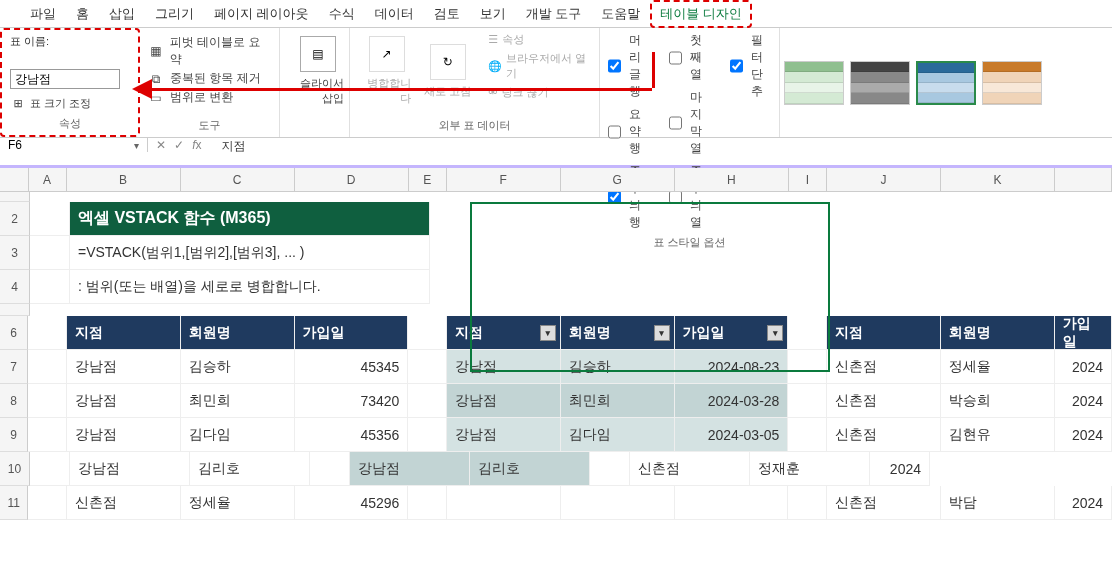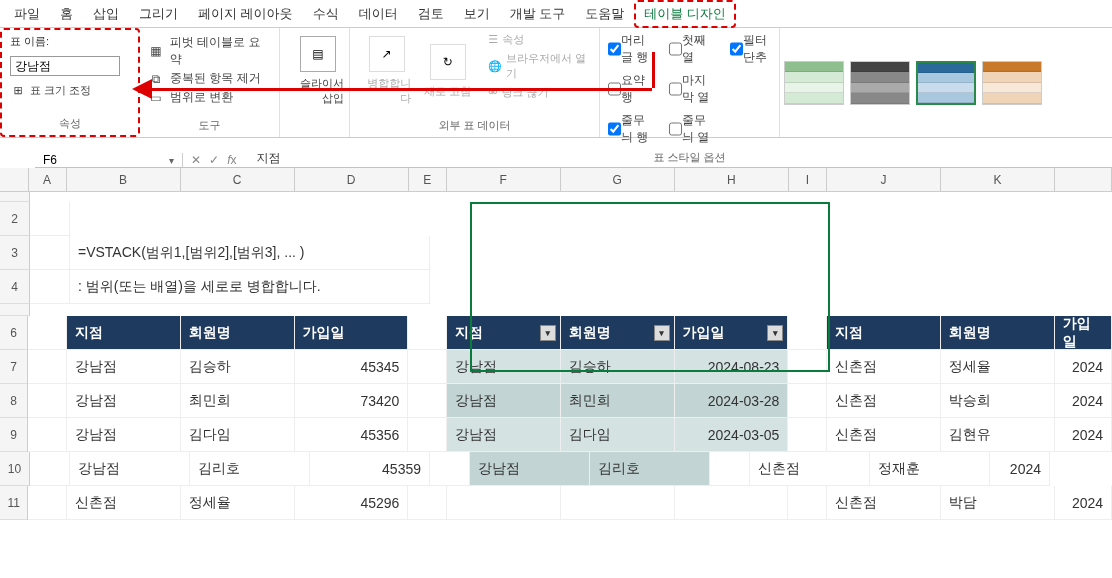--- a/index.html
+++ b/index.html
@@ -1,28 +1,28 @@
 <!DOCTYPE html>
 <html><head>
 <meta charset="utf-8">
 <style>
 * { box-sizing: border-box; margin: 0; padding: 0; }
 body { font-family: "Malgun Gothic", "Segoe UI", sans-serif; font-size: 12px; background: #fff; }
 
 
-.menubar { display: flex; height: 28px; align-items: center; border-bottom: 1px solid #ccc; padding: 0 4px; }
+.menubar { display: flex; height: 28px; align-items: center; border-bottom: 1px solid #ccc; padding: 0 20px; }
 .menu-item { padding: 4px 10px; color: #333; cursor: pointer; font-size: 13px; }
 .menu-item.highlighted { color: #0a7a3d; border: 2px dashed #d00; border-radius: 4px; padding: 3px 8px; }
 
 
 .ribbon { display: flex; height: 110px; border-bottom: 1px solid #ccc; position: relative; }
 .ribbon-group { border-right: 1px solid #e0e0e0; padding: 4px 8px; display: flex; flex-direction: column; justify-content: space-between; }
 .group-label { text-align: center; font-size: 11px; color: #666; margin-top: 4px; }
 .prop-group { width: 140px; border: 2px dashed #d00; border-radius: 4px; }
-.prop-label { font-size: 11px; color: #333; margin-bottom: 7px; }
+.prop-label { font-size: 11px; color: #333; margin-bottom: 20px; }
 .table-name-input { width: 110px; border: 1px solid #999; padding: 2px 4px; font-size: 12px; }
 .prop-resize { font-size: 11px; color: #444; margin-top: 6px; display: flex; align-items: center; gap: 4px; }
 
 .tools-group { width: 140px; }
 .tool-item { display: flex; align-items: center; gap: 6px; font-size: 12px; color: #444; margin: 2px 0; }
 .tool-icon { width: 16px; height: 16px; display: inline-flex; align-items: center; justify-content: center; }
 
 .vert-btn { display: flex; flex-direction: column; align-items: center; justify-content: center; padding: 4px; width: 60px; }
 .vert-btn .big-icon { width: 36px; height: 36px; border: 1px solid #aaa; margin-bottom: 4px; display: flex; align-items: center; justify-content: center; }
 .vert-btn .vlabel { font-size: 11px; text-align: right; color: #444; }
@@ -30,36 +30,36 @@
 .vert-btn.disabled .big-icon { border-color: #ddd; }
 
 .ext-group { width: 250px; }
 .ext-items { display: flex; gap: 4px; }
 .ext-small { display: flex; flex-direction: column; gap: 4px; margin-left: 8px; }
 .ext-small-item { font-size: 11px; color: #aaa; display: flex; align-items: center; gap: 4px; }
 
 .style-opts { width: 180px; display: flex; flex-direction: column; }
 .style-rows { display: flex; gap: 20px; }
 .style-col { display: flex; flex-direction: column; gap: 6px; }
-.chk { display: flex; align-items: center; gap: 0; font-size: 12px; color: #444; }
+.chk { display: flex; align-items: center; gap: 8px; font-size: 12px; color: #444; }
 .chk input { width: 14px; height: 14px; }
 
 .styles-gallery { flex: 1; display: flex; align-items: center; gap: 6px; padding: 8px 4px; }
 .style-swatch { width: 60px; height: 44px; border: 1px solid #ccc; display: flex; flex-direction: column; }
 .style-swatch .r { flex: 1; border-bottom: 1px solid rgba(0,0,0,0.1); }
 .style-swatch.selected { border: 2px solid #2a8a4a; }
 
 
 .arrow { position: absolute; top: 48px; left: 132px; width: 520px; height: 26px; pointer-events: none; }
 .arrow-line { position: absolute; top: 12px; left: 20px; right: 0; height: 3px; background: #d00; }
 .arrow-head { position: absolute; left: 0; top: 3px; width: 0; height: 0; border-right: 20px solid #d00; border-top: 10px solid transparent; border-bottom: 10px solid transparent; }
 .arrow-up { position: absolute; right: -3px; top: -24px; width: 3px; height: 36px; background: #d00; }
 
 
-.fbar { display: flex; align-items: flex-end; height: 30px; border-bottom: 1px solid #c4b5fd; margin-left: 35px; }
+.fbar { display: flex; align-items: flex-start; height: 30px; border-bottom: 3px solid #c4b5fd; }
 .name-box { width: 148px; border-right: 1px solid #ccc; padding: 0 8px; display: flex; align-items: center; justify-content: space-between; }
 .name-box .drop { color: #666; font-size: 10px; }
 .fx-tools { display: flex; align-items: center; gap: 8px; padding: 0 8px; color: #888; }
 .fx-tools span { font-size: 12px; }
 .formula-area { padding: 0 12px; color: #333; }
 
 
 .grid { position: relative; overflow: hidden; }
 .col-headers { display: flex; height: 24px; background: #f5f5f5; border-bottom: 1px solid #ccc; }
 .corner { width: 30px; border-right: 1px solid #ccc; }
@@ -280,20 +280,21 @@
 
   <div class="rows">
 
     <div class="row" style="height:10px">
       <div class="rh" style="font-size:10px"></div>
     </div>
 
     <div class="row">
       <div class="rh">2</div>
       <div class="cell A"></div>
+      <div class="cell title-cell" style="width:360px">엑셀 VSTACK 함수 (M365)</div>
     </div>
 
     <div class="row">
       <div class="rh">3</div>
       <div class="cell A"></div>
       <div class="cell" style="width:360px">=VSTACK(범위1,[범위2],[범위3], ... )</div>
     </div>
 
     <div class="row">
       <div class="rh">4</div>
@@ -373,21 +374,20 @@
       <div class="cell I"></div>
       <div class="cell J">신촌점</div>
       <div class="cell K">김현유</div>
       <div class="cell L num">2024</div>
     </div>
     <div class="row">
       <div class="rh">10</div>
       <div class="cell A"></div>
       <div class="cell B">강남점</div>
       <div class="cell C">김리호</div>
-      <div class="cell D num">45359</div>
       <div class="cell E"></div>
       <div class="cell F tbl-alt">강남점</div>
       <div class="cell G tbl-alt">김리호</div>
       <div class="cell I"></div>
       <div class="cell J">신촌점</div>
       <div class="cell K">정재훈</div>
       <div class="cell L num">2024</div>
     </div>
     <div class="row">
       <div class="rh">11</div>

